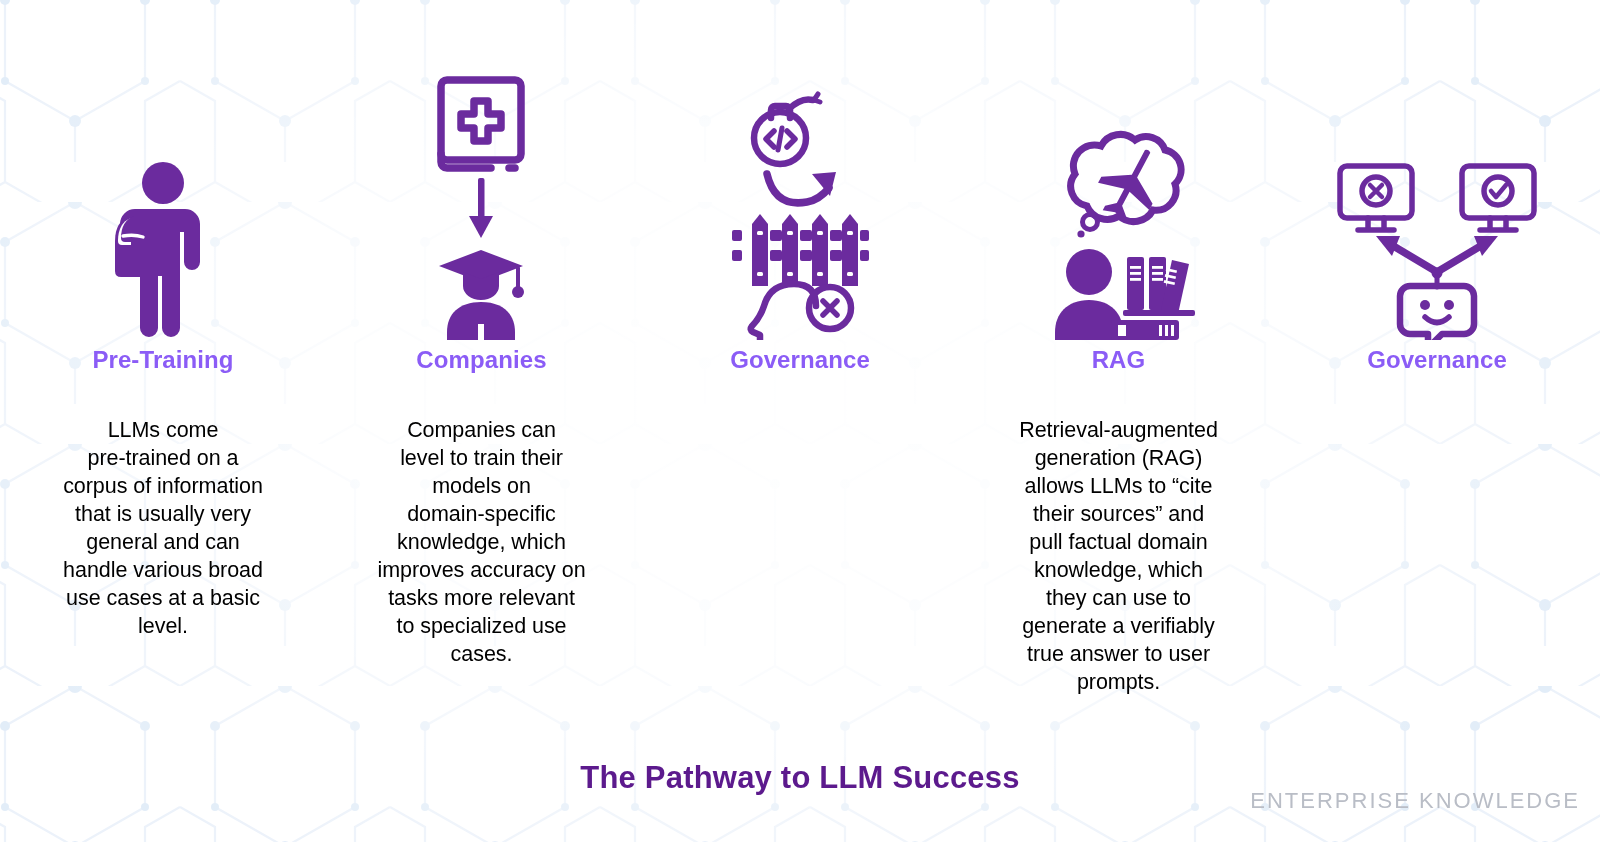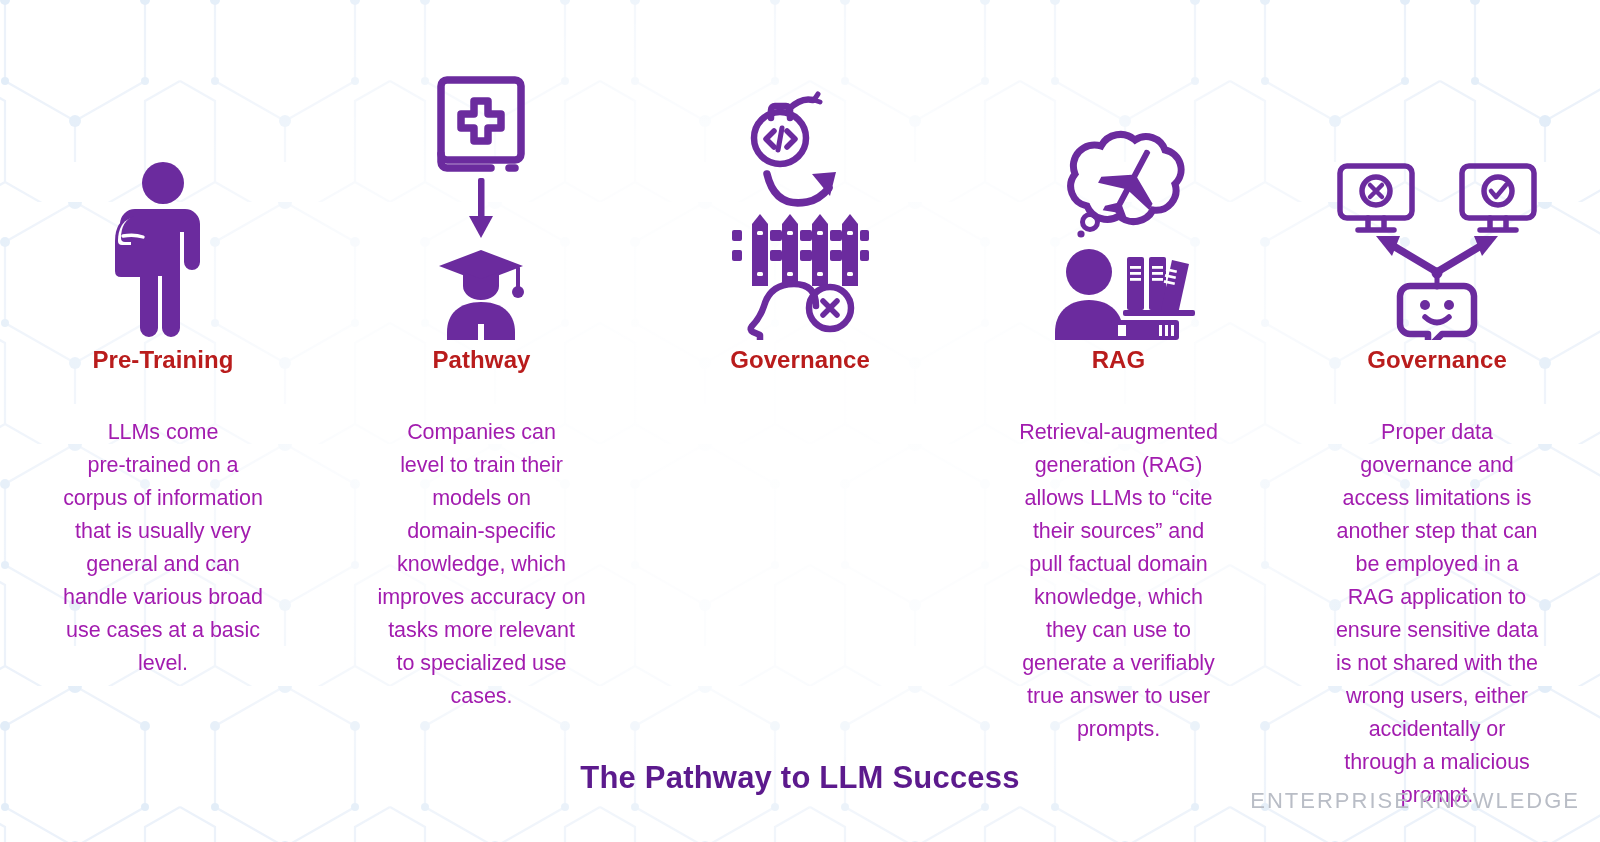--- a/index.html
+++ b/index.html
@@ -69,33 +69,33 @@
     align-items: flex-end;
     justify-content: center;
     padding-bottom: 6px;
     box-sizing: border-box;
   }
   .icon-slot svg { display: block; }
 
   .col-title {
     font-size: 24px;
     font-weight: bold;
-    color: #b91c1c;
+    color: #8b5cf6;
     letter-spacing: 0.1px;
     text-align: center;
     margin: 0;
     line-height: 1.15;
     height: 34px;
   }
 
   .col-body {
     margin: 36px 0 0 0;
     font-size: 21.5px;
-    line-height: 33px;
-    color: #a21caf;
+    line-height: 28px;
+    color: #000000;
     text-align: center;
     letter-spacing: -0.05px;
     width: 100%;
     white-space: pre-line;
   }
 
   
   #footer-title {
     position: absolute;
     left: 0;
@@ -194,21 +194,21 @@
           <g fill="#6b2b9e">
             <path d="M64 180 L106 196 L64 212 L22 196 Z"></path>
             <path d="M46 202 v14 a18 14 0 0 0 36 0 v-14 l-18 7 Z"></path>
             <path d="M101 198 v20" stroke="#6b2b9e" stroke-width="4" fill="none" stroke-linecap="round"></path>
             <circle cx="101" cy="222" r="6"></circle>
             <path d="M64 232 c-22 0 -34 12 -34 30 v8 h68 v-8 c0 -18 -12 -30 -34 -30 Z"></path>
             <rect x="61" y="254" width="6" height="16" fill="#ffffff"></rect>
           </g>
         </svg>
       </div>
-      <div class="col-title">Pathway</div>
+      <div class="col-title">Companies</div>
       <div class="col-body">Companies can
 level to train their
 models on
 domain-specific
 knowledge, which
 improves accuracy on
 tasks more relevant
 to specialized use
 cases.</div>
     </div>
@@ -354,32 +354,20 @@
             <circle cx="105" cy="113" r="5.5" fill="#6b2b9e"></circle>
             <path d="M105 117 v10" stroke="#6b2b9e" stroke-width="5" fill="none" stroke-linecap="round"></path>
             <path d="M78 126 h54 a10 10 0 0 1 10 10 v28 a10 10 0 0 1 -10 10 h-22 l-14 14 v-14 h-18 a10 10 0 0 1 -10 -10 v-28 a10 10 0 0 1 10 -10 Z" fill="none" stroke="#6b2b9e" stroke-width="6.5" stroke-linejoin="round"></path>
             <circle cx="93" cy="145" r="5" fill="#6b2b9e"></circle>
             <circle cx="117" cy="145" r="5" fill="#6b2b9e"></circle>
             <path d="M93 157 q12 11 24 0" fill="none" stroke="#6b2b9e" stroke-width="5.5" stroke-linecap="round"></path>
           </g>
         </svg>
       </div>
       <div class="col-title">Governance</div>
-      <div class="col-body">Proper data
-governance and
-access limitations is
-another step that can
-be employed in a
-RAG application to
-ensure sensitive data
-is not shared with the
-wrong users, either
-accidentally or
-through a malicious
-prompt.</div>
     </div>
 
   </div>
 
   <div id="footer-title">The Pathway to LLM Success</div>
   <div id="brand">ENTERPRISE KNOWLEDGE</div>
 
 </div>
 
 </body></html>

